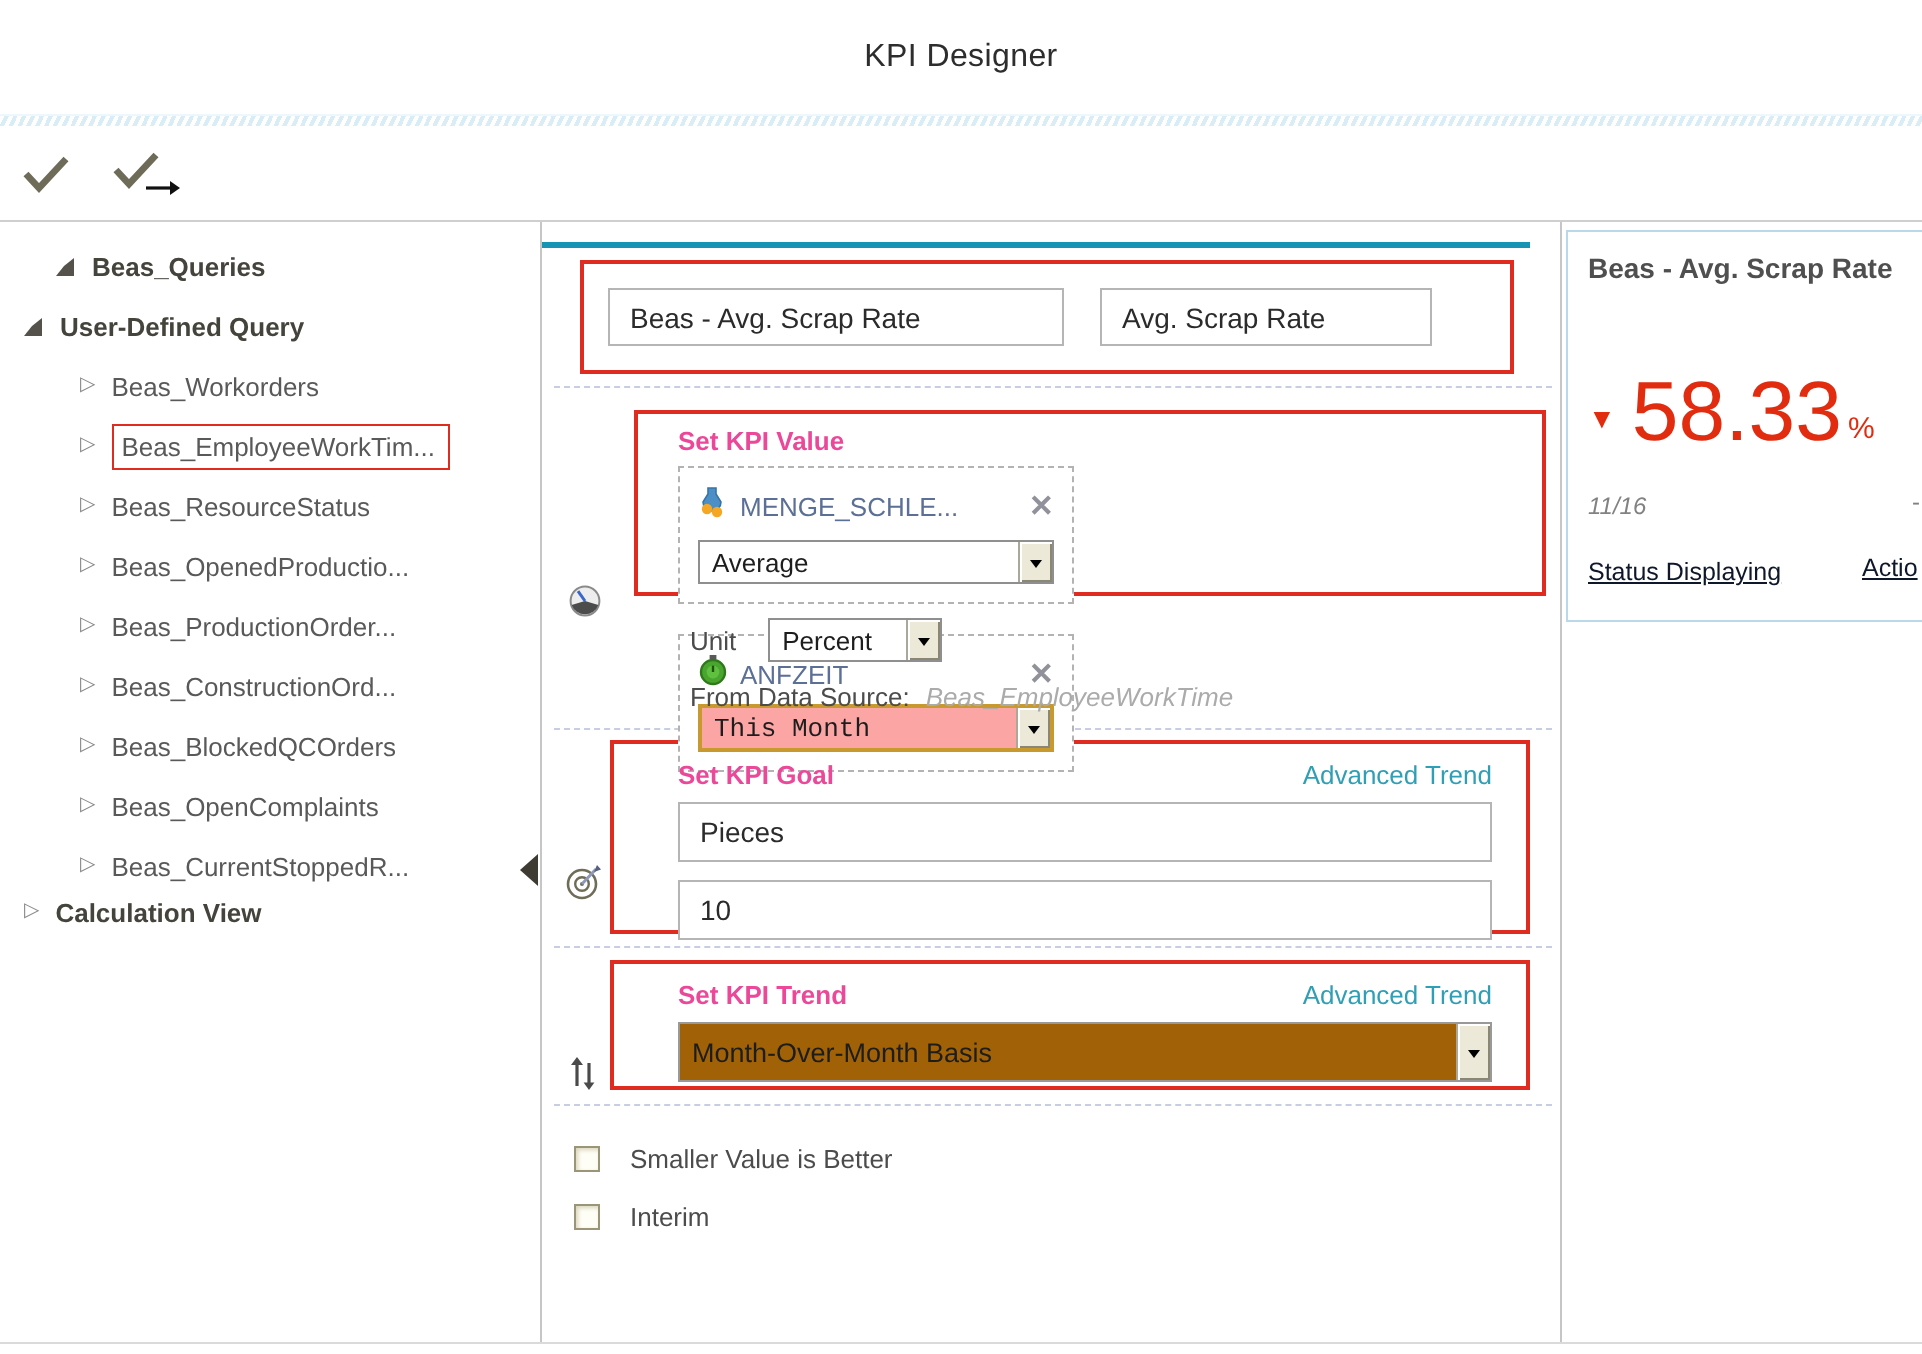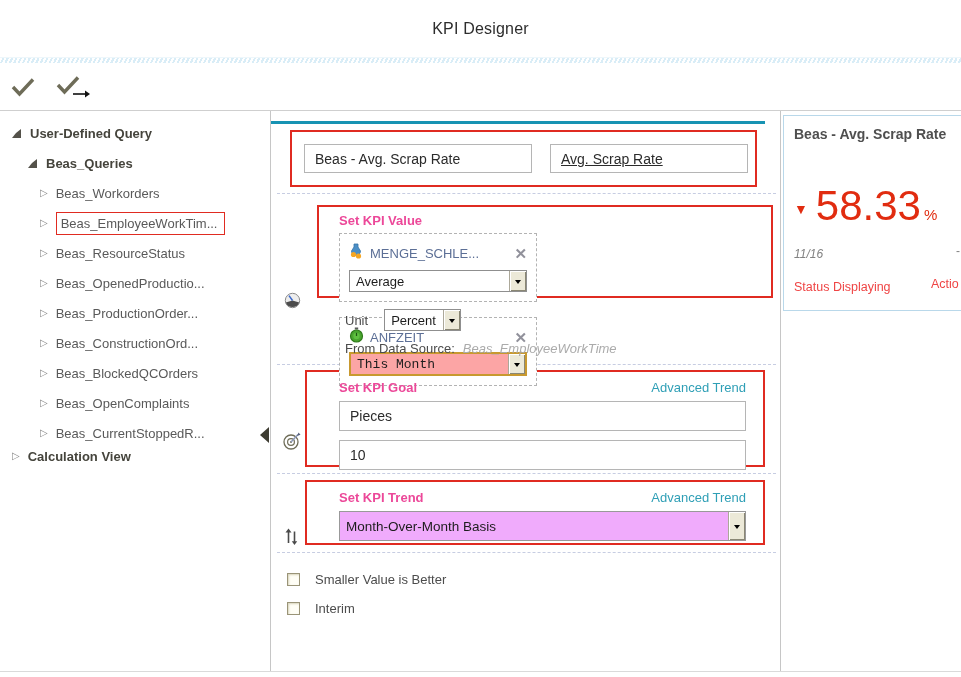--- a/index.html
+++ b/index.html
@@ -53,21 +53,21 @@
   .tab.active { color:#35a0b5; }
   .tab-underline { height:3px; background:#1793b3; margin:10px 15px 0 0; }
 
   .redbox { border:2px solid #e02b21; }
   .name-box { margin:6px 23px 0 19px; padding:12px 0 12px 12px; display:flex; gap:18px; }
   .txt-input {
     border:1px solid #b5b5b5; background:#fff; height:29px; font-size:14px;
     color:#2b2b2b; padding:0 10px; font-family:"Liberation Sans", sans-serif;
   }
   .name-input { width:228px; }
-  .shortname-input { width:198px;text-decoration:underline; }
+  .shortname-input { width:166px; }
 
   .dashed-sep { border-top:1px dashed #c7cde2; margin:0 4px 0 6px; }
   .sep1 { margin-top:6px; } .sep2 { margin-top:8px; } .sep3 { margin-top:6px; } .sep4 { margin-top:7px; }
 
   .section-box { }
   .value-box { margin:11px 0 0 46px; width:456px; padding:6px 20px 10px 20px; height:93px; }
   .section-title { font-size:13px; font-weight:bold; color:#ec4899; }
   .measures-row { display:flex; gap:15px; margin-top:5px;flex-direction:column; }
   .measure-card {
     width:198px; height:69px; border:1px dashed #b3b3b3; background:#fff; padding:8px 9px;
@@ -81,32 +81,32 @@
     width:17px; background:#ece9d8; border-left:1px solid #aca899;
     box-shadow:inset 1px 1px 0 #fff, inset -1px -1px 0 #8a8774;
     display:flex; align-items:center; justify-content:center; flex:0 0 auto;
   }
   .combo-arrow { width:0; height:0; border:3.5px solid transparent; border-top:4.5px solid #000; margin-top:4px; }
   .combo.focused { border:2px solid #c8992f; background:#fbf6e2; height:24px; margin-top:4px; }
   .combo.focused .combo-text { background:#fca5a5;font-family:Liberation Mono, monospace; }
 
   .unit-row { display:flex; align-items:center; margin:11px 0 0 74px; height:22px; }
   .field-label { font-size:13px; color:#4c4c4c; }
-  .unit-combo { width:77px; margin:0 0 0 16px; }
+  .unit-combo { width:87px; margin:0 0 0 16px; }
   .source-row { display:flex; margin:10px 0 0 74px; font-size:13px; }
   .source-value { color:#ababab; font-style:italic; margin-left:8px; }
 
   .goal-box { margin:5px 0 0 34px; width:460px; padding:8px 17px 12px 32px; height:97px; }
   .title-row { display:flex; justify-content:space-between; align-items:center; }
   .adv-link { font-size:13px; color:#2f9fb6; cursor:pointer; }
   .goal-input { width:100%; margin-top:6px; height:30px; }
   .goal-input2 { margin-top:9px; }
 
   .trend-box { margin:6px 0 0 34px; width:460px; padding:8px 17px 12px 32px; height:65px; }
-  .trend-combo { height:30px; margin-top:6px; background:#f0abfc; border-color:#999; }
+  .trend-combo { height:30px; margin-top:6px; background:#a16207; border-color:#999; }
   .trend-combo .combo-text { font-size:13.5px; padding-top:7px; background:transparent; }
 
   .cb-row { display:flex; align-items:center; margin-left:16px; cursor:pointer; }
   .cb-row1 { margin-top:14px; } .cb-row2 { margin-top:19px; }
   .checkbox {
     width:13px; height:13px; background:#fffef6; border:1px solid #9a9478;
     box-shadow:inset 1px 1px 2px #d8d4bc; flex:0 0 auto;
   }
   .cb-label { font-size:13px; color:#4c4c4c; margin-left:15px; }
 
@@ -123,21 +123,21 @@
   }
   .kpi-card-title { font-size:14px; font-weight:bold; color:#4f4f4f; }
   .kpi-value-row { display:flex; align-items:flex-end; margin-top:47px; padding-left:0; }
   .kpi-trend-arrow { color:#e12c10; font-size:14px; margin:0 8px 7px 0; line-height:1; }
   .kpi-value { color:#e12c10; font-size:42px; line-height:0.82; letter-spacing:0; }
   .kpi-unit { color:#e12c10; font-size:15px; margin:0 0 1px 3px; line-height:1; }
   .kpi-meta-row { position:relative; margin-top:21px; height:14px; }
   .kpi-date { font-size:12px; color:#828282;font-style:italic; }
   .kpi-compare { position:absolute; left:162px; top:0; font-size:12px; color:#828282; }
   .kpi-footer-row { position:relative; margin-top:19px; height:16px; }
-  .kpi-link { font-size:12.5px; color:#ef4444; cursor:pointer; white-space:nowrap; }
+  .kpi-link { font-size:12.5px; color:#0f172a; cursor:pointer; white-space:nowrap;text-decoration:underline; }
   .kpi-link-right { position:absolute; left:137px; top:0; }
 </style>
 </head>
 <body>
 
 <div class="page">
 
   <div class="app-header">
     <div class="app-title">KPI Designer</div>
   </div>
@@ -154,27 +154,27 @@
         <path d="M2 10 L8.5 17 L22 2.5" stroke="#6e6c58" stroke-width="3.4" fill="none"></path>
         <path d="M17 19 L30 19" stroke="#111" stroke-width="1.6" fill="none"></path>
         <path d="M29 15.5 L34 19 L29 22.5 Z" fill="#111"></path>
       </svg>
     </span>
   </div>
 
   <div class="content">
 
     <div class="sidebar">
+      <div class="tree-item lvl1 bold">
+        <span class="exp-open"></span>
+        <span class="tree-label">Beas_Queries</span>
+      </div>
       <div class="tree-item lvl0 bold">
         <span class="exp-open"></span>
         <span class="tree-label">User-Defined Query</span>
-      </div>
-      <div class="tree-item lvl1 bold">
-        <span class="exp-open"></span>
-        <span class="tree-label">Beas_Queries</span>
       </div>
       <div class="tree-item lvl2">
         <span class="exp-closed">▷</span>
         <span class="tree-label">Beas_Workorders</span>
       </div>
       <div class="tree-item lvl2">
         <span class="exp-closed">▷</span>
         <span class="tree-label hl">Beas_EmployeeWorkTim...</span>
       </div>
       <div class="tree-item lvl2">

